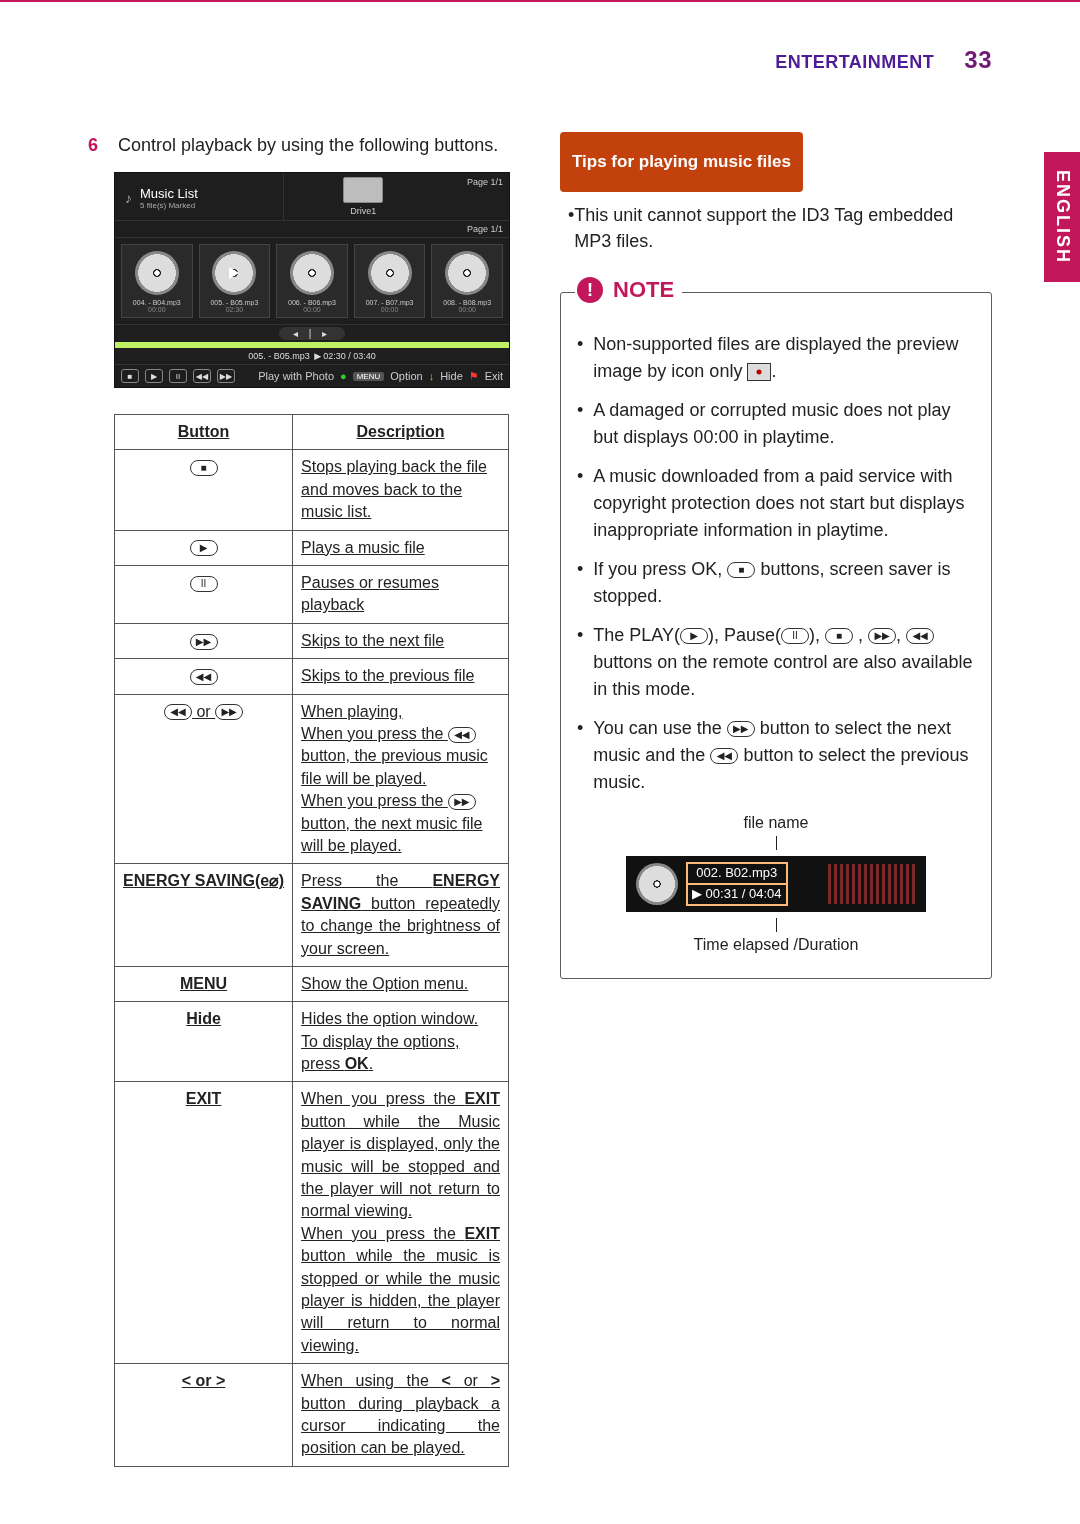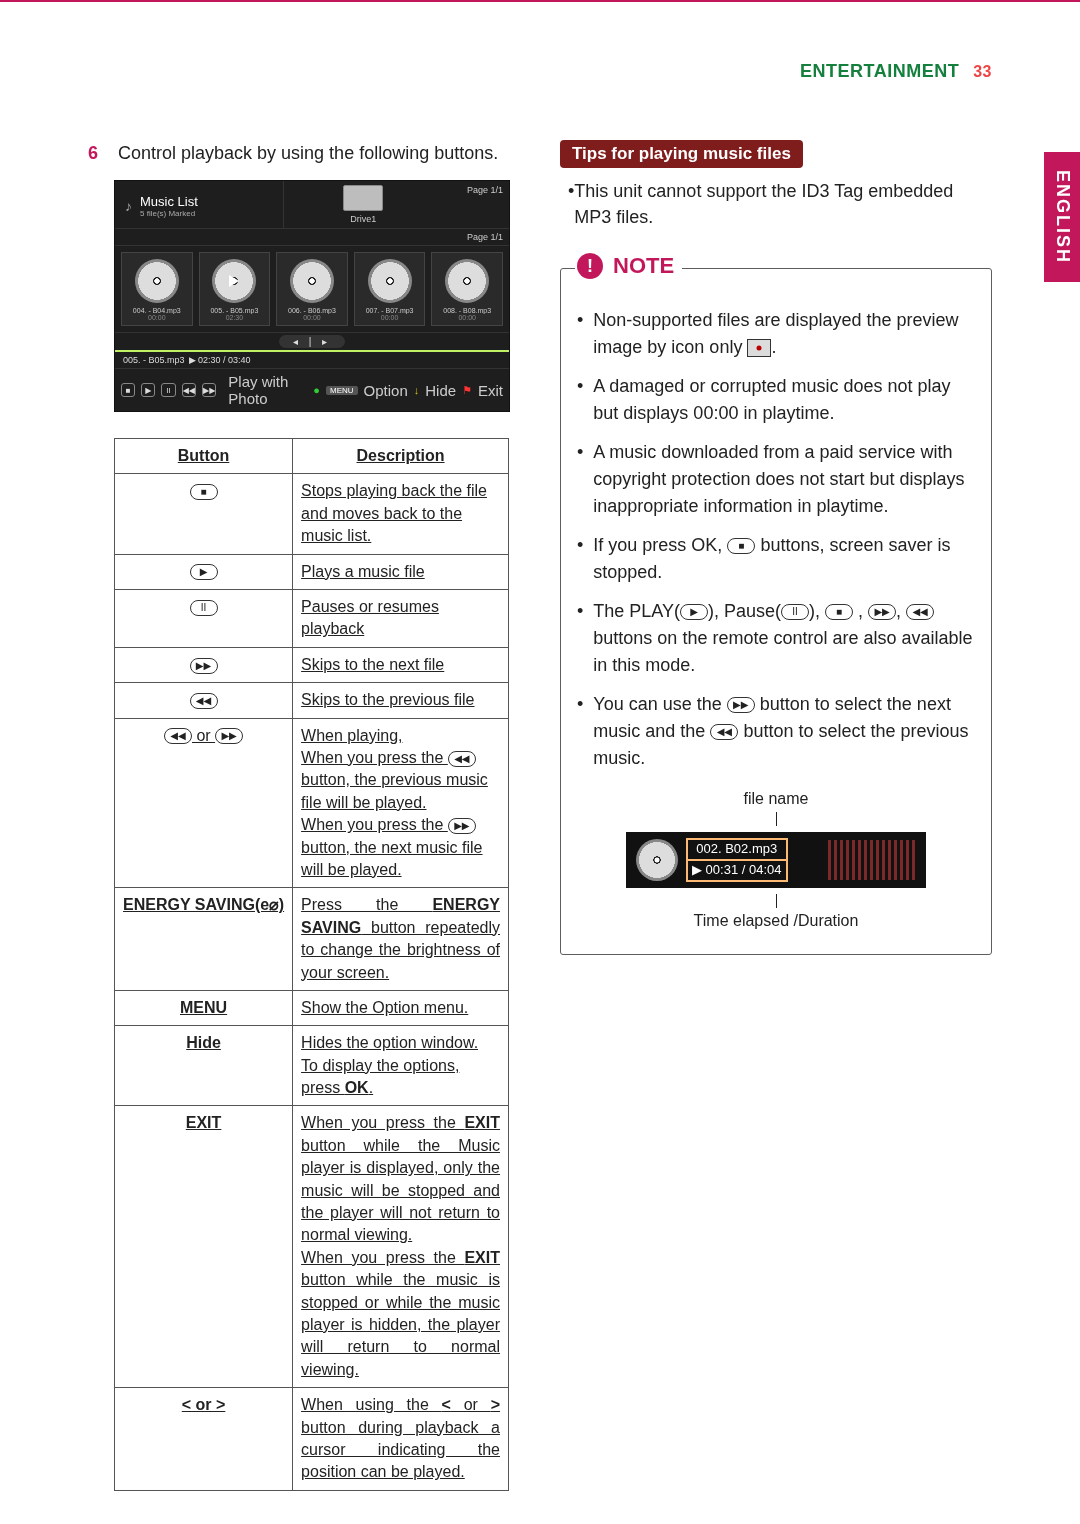--- a/index.html
+++ b/index.html
@@ -23,27 +23,27 @@
     display: flex;
     justify-content: flex-end;
     align-items: baseline;
     gap: 14px;
     margin: 0 0 58px 0;
     letter-spacing: 0.5px;
   }
   .header .section {
     font-size: 18px;
     font-weight: 700;
-    color: #15803d;
-    margin-top: 15px;
+    color: #4c1d95;
   }
   .header .pgnum {
-    font-size: 16px;
+    font-size: 24px;
     font-weight: 700;
-    color: #ef4444;
+    color: #701a75;
+    margin-left: 16px;
   }
   .side-tab {
     position: absolute;
     right: 0; top: 150px;
     width: 36px; height: 130px;
     background: #c2185b;
     color: #fff;
     writing-mode: vertical-rl;
     text-orientation: mixed;
     font-weight: 700;
@@ -110,26 +110,26 @@
     position:relative;
   }
   .thumb.play .disc::after {
     content:""; position:absolute; left:50%; top:50%; transform:translate(-50%,-50%);
     border-left:10px solid #fff; border-top:6px solid transparent; border-bottom:6px solid transparent;
   }
   .thumb .tl { font-size:7px; color:#ccc; margin-top:4px; white-space:nowrap; overflow:hidden; }
   .thumb .tt { font-size:7px; color:#888; }
   .ms-pager { text-align:center; padding:2px 0; border-top:1px solid #333; }
   .ms-pager .inner { display:inline-block; background:#333; border-radius:10px; padding:1px 14px; font-size:10px; color:#ddd; letter-spacing:4px; }
-  .ms-status { display:flex; justify-content:flex-start; padding:3px 8px; font-size:9px; color:#ddd; border-top:2px solid #bef264; }
+  .ms-status { display:flex; justify-content:center; padding:3px 8px; font-size:9px; color:#ddd; border-top:6px solid #bef264; }
   .ms-status .sicon { margin: 0 2px; }
   .ms-bottom { display:flex; align-items:center; gap:6px; padding:4px 6px; border-top:1px solid #333; }
   .ms-bottom .ctl { width:16px; height:12px; border:1px solid #888; border-radius:3px; display:inline-flex; align-items:center; justify-content:center; font-size:8px; color:#ddd; }
   .ms-bottom .sp { flex:1; }
-  .ms-bottom .lbl { font-size:15px; color:#ccc; }
+  .ms-bottom .lbl { font-size:11px; color:#ccc; }
   .ms-bottom .chip { background:#555; border-radius:2px; padding:0 4px; font-size:8px; color:#fff; }
   .ms-bottom .grn { color:#3c3; font-size:11px; }
   .ms-bottom .red { color:#f33; font-size:11px; }
   .ms-bottom .yel { color:#db0; font-size:11px; }
 
   
   table.btns {
     border-collapse: collapse;
     width: 395px;
     margin-left: 26px;
@@ -149,25 +149,25 @@
   }
   table.btns td.bcell { text-align: center; white-space: nowrap; font-weight:400; }
   .ibtn {
     display:inline-block; min-width:22px; height:14px; border:1px solid #333; border-radius:8px;
     font-size:10px; line-height:14px; text-align:center; padding:0 2px; vertical-align:middle;
   }
 
   
   .tips-badge {
     display:inline-block;
-    background:#7f1d1d;
+    background:#c2410c;
     color:#fff;
     font-weight:700;
     font-size:17px;
-    padding:4px 12px;
+    padding:20px 12px;
     border-radius:4px;
     margin-bottom:10px;
   }
   .tips-list { padding-left: 8px; font-size:18px; line-height:1.45; }
   .tips-list .li { display:flex; gap:0; }
   .tips-list .dot::before { content:"•"; font-size:18px; line-height:1.45; }
   .note-wrap {
     border:1px solid #5d5d5d;
     border-radius:3px;
     padding: 26px 16px 20px 16px;

